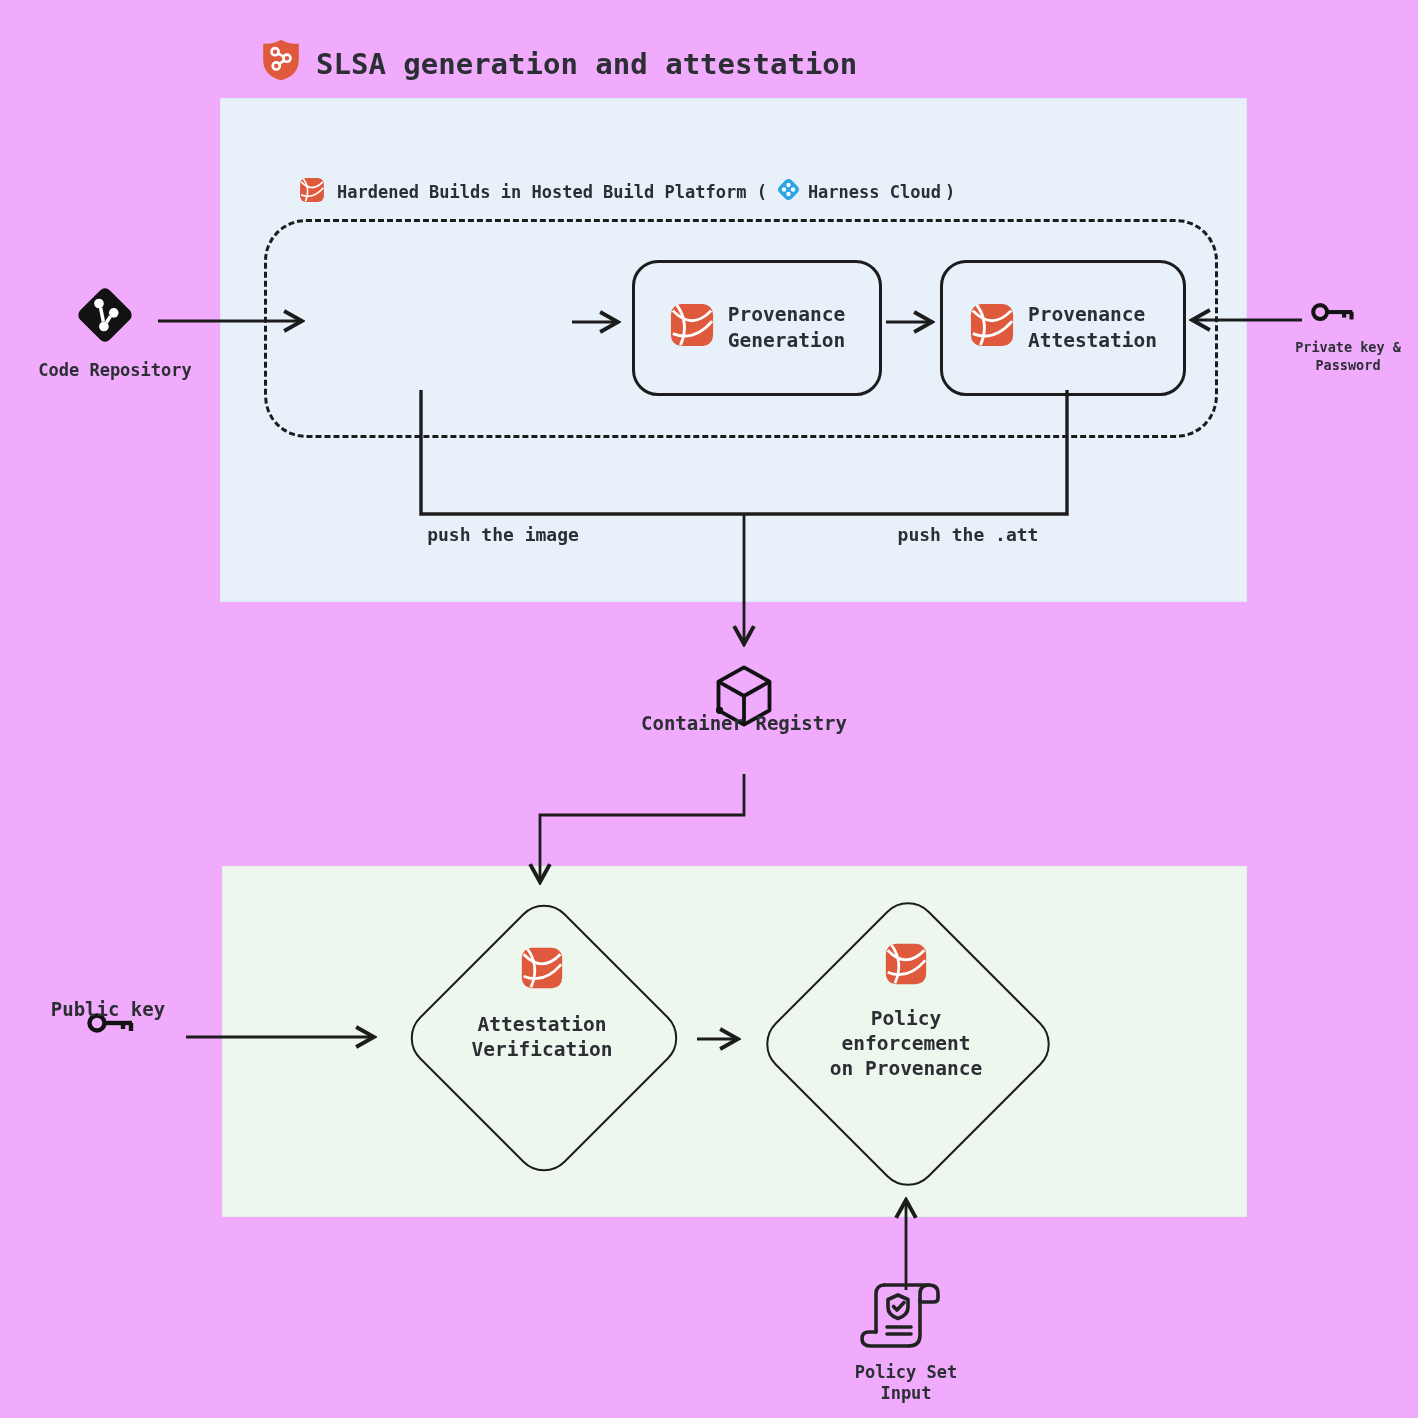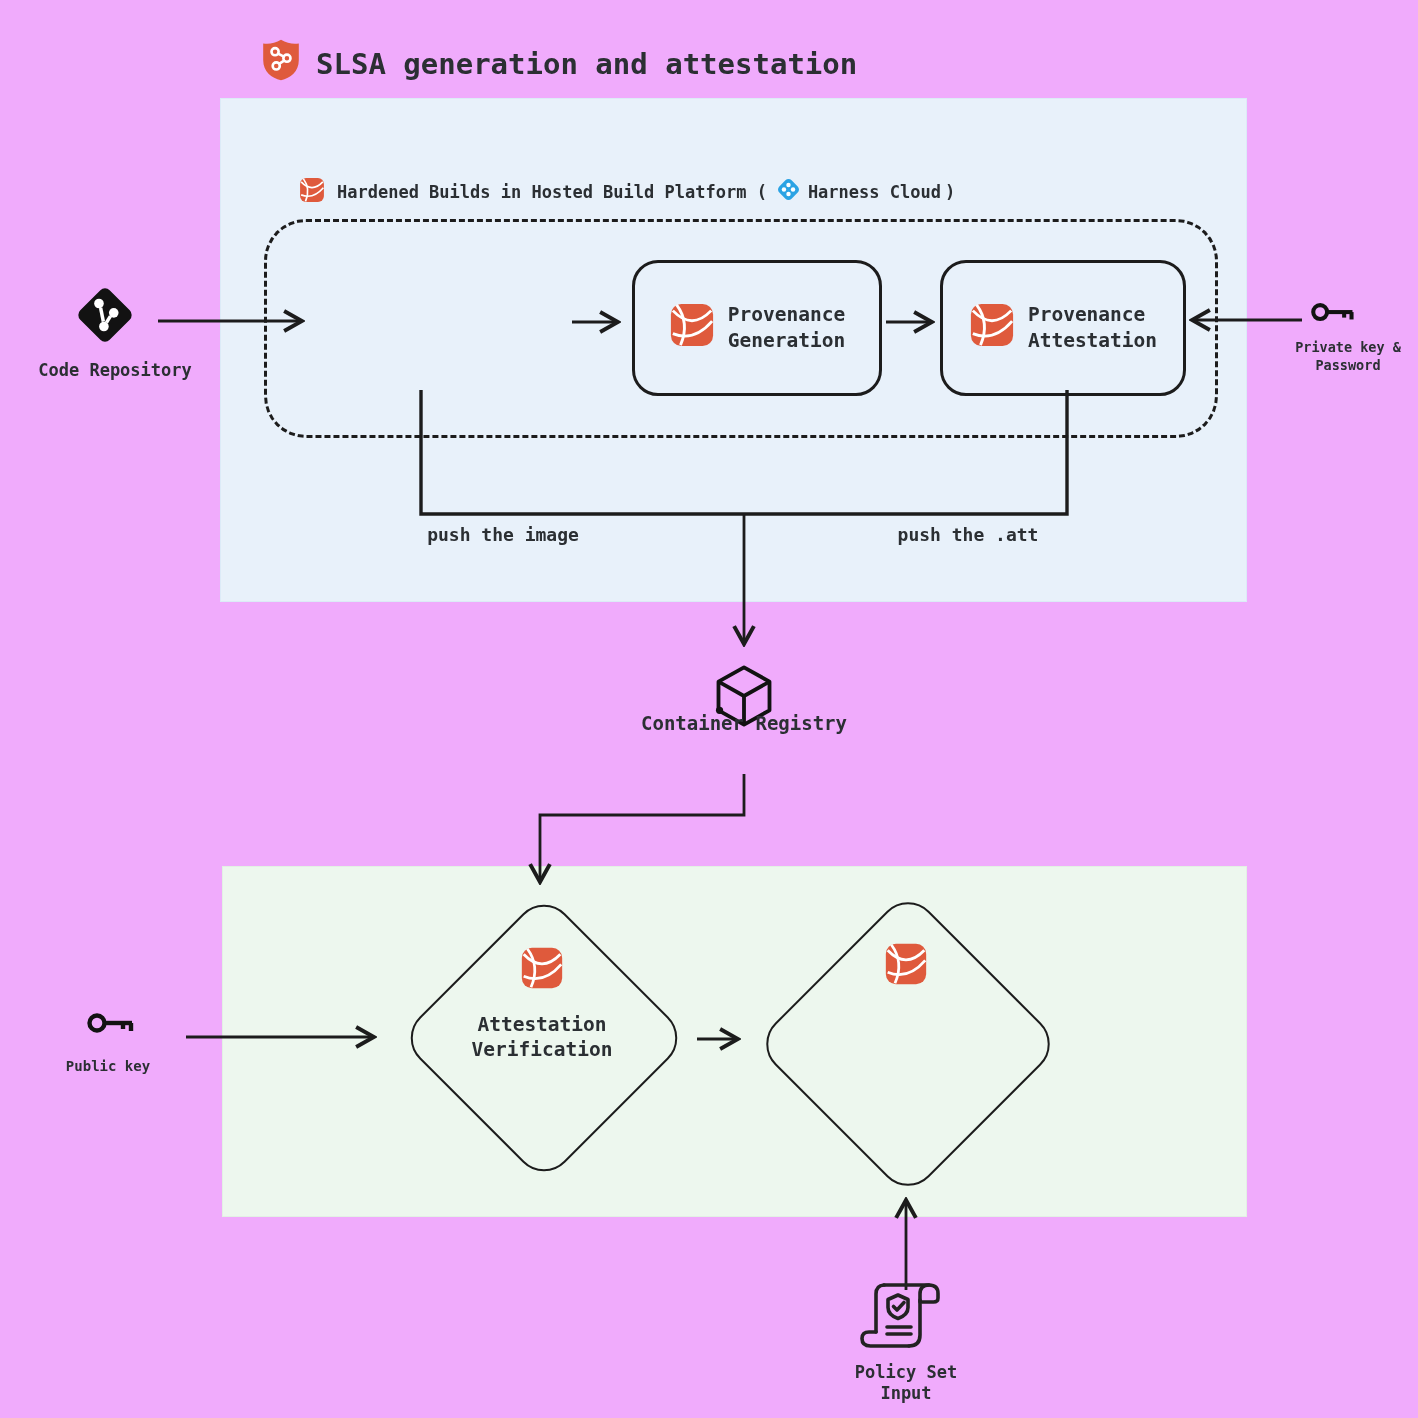--- a/index.html
+++ b/index.html
@@ -192,31 +192,36 @@
   <div class="diamond" style="left:799px;top:935px;width:214px;height:214px;"></div>
   <div class="diamond-content" style="left:796px;top:942px;width:220px;">
     <span class="icon" style="margin-bottom:14px;">
       <svg width="44" height="44" viewBox="0 0 48 48">
         <rect x="2" y="2" width="44" height="44" rx="11" fill="#df5a3c"></rect>
         <path d="M4 9 Q24 30 44 9" stroke="#fff" stroke-width="3" fill="none"></path>
         <path d="M8 3 Q22 22 12 45" stroke="#fff" stroke-width="3" fill="none"></path>
         <path d="M45 20 Q26 42 4 33" stroke="#fff" stroke-width="3" fill="none"></path>
       </svg>
     </span>
+    <div>
+      <div>Policy</div>
+      <div>enforcement</div>
+      <div>on Provenance</div>
+    </div>
   </div>
 
   <div class="abs" style="left:86px;top:1006px;z-index:3;">
     <svg width="52" height="36" viewBox="0 0 52 36">
       <circle cx="11" cy="17" r="7.5" fill="none" stroke="#121212" stroke-width="4.4"></circle>
       <line x1="18.5" y1="17" x2="46" y2="17" stroke="#121212" stroke-width="4.4"></line>
       <line x1="37" y1="17" x2="37" y2="23" stroke="#121212" stroke-width="4.4"></line>
       <line x1="45" y1="17" x2="45" y2="25" stroke="#121212" stroke-width="4.4"></line>
     </svg>
   </div>
-  <div class="caption" style="left:18px;top:1058px;width:180px;font-size:14px;">Public key</div>
+  <div class="caption" style="left:18px;top:998px;width:180px;font-size:19px;">Public key</div>
 
 
   <div class="abs" style="left:858px;top:1276px;z-index:3;">
     <svg width="84" height="80" viewBox="0 0 84 80" fill="none" stroke="#222" stroke-width="3.6" stroke-linecap="round" stroke-linejoin="round">
       <path d="M62 26 V18 Q62 9 71 9 Q80 9 80 17.5 V22 Q80 26 75.5 26 H64"></path>
       <path d="M26 9 H71"></path>
       <path d="M26 9 Q18 9.5 18 18 V56"></path>
       <path d="M18 56 H11 Q4 56 4 62.5 Q4 70 12.5 70 H51"></path>
       <path d="M51 70 Q62 70 62 59 V24"></path>
       <path d="M40 19 l10 4.5 v8 q0 7.5 -10 11 q-10 -3.5 -10 -11 v-8 z"></path>

